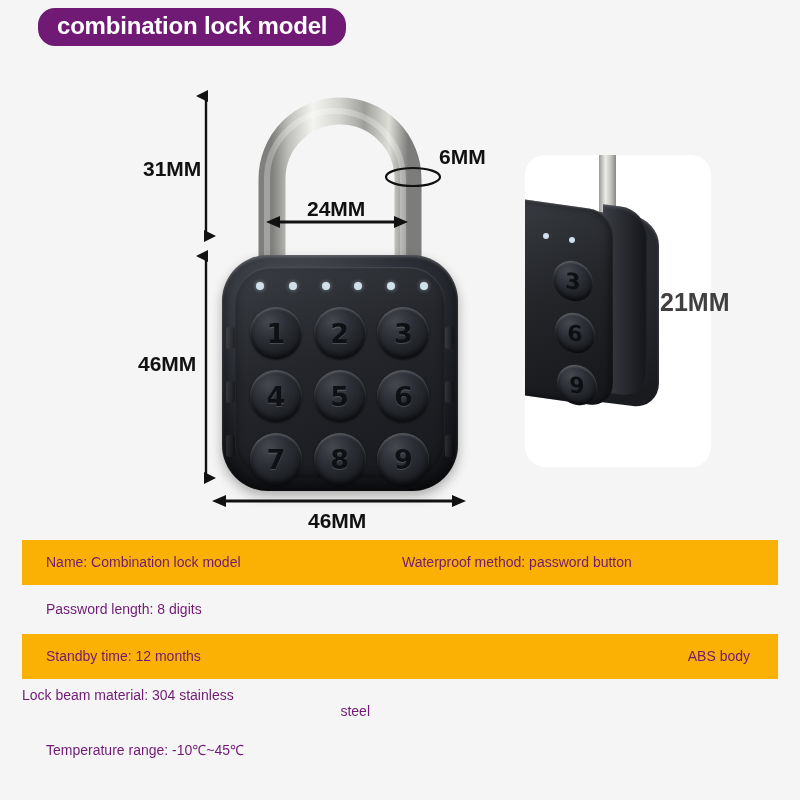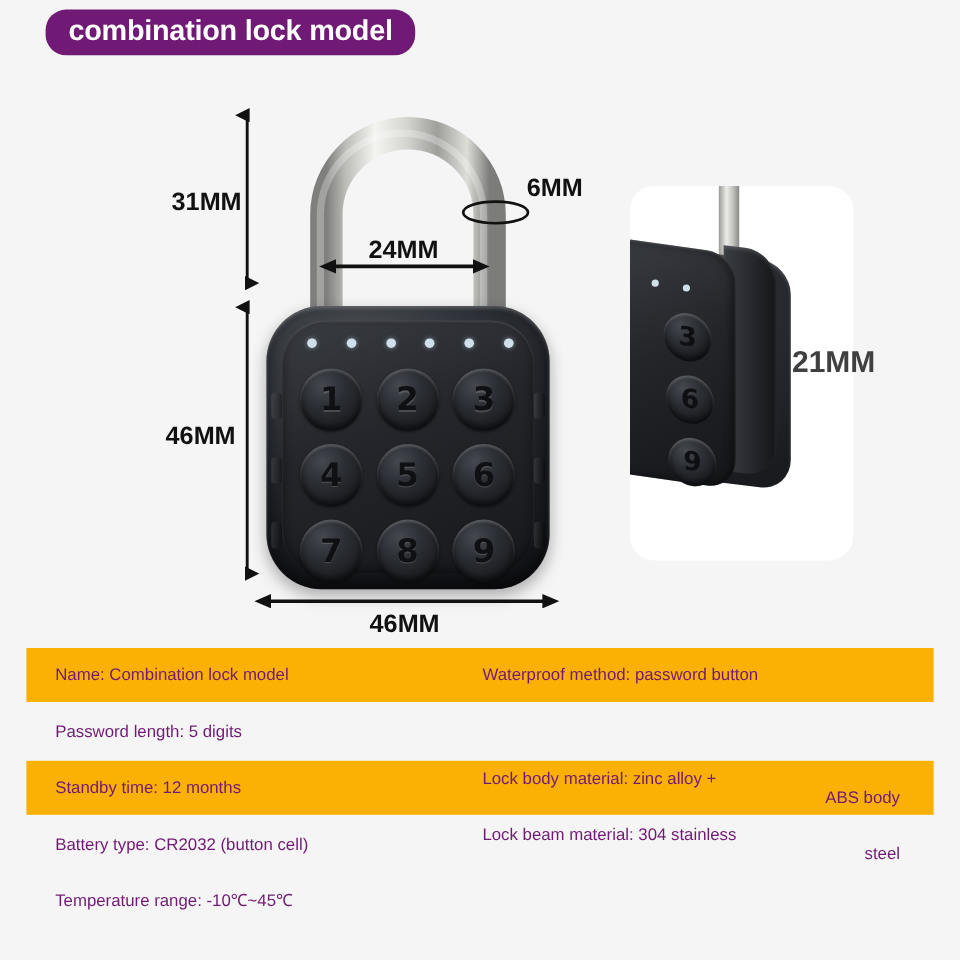--- a/index.html
+++ b/index.html
@@ -426,27 +426,26 @@
 
   <div id="inset-dim-label">21MM</div>
 </div>
 
 <div id="spec-table">
     <div class="spec-row band">
       <div class="spec-cell left">Name: Combination lock model</div>
       <div class="spec-cell right">Waterproof method: password button</div>
     </div>
     <div class="spec-row plain">
-      <div class="spec-cell left">Password length: 5 digits</div>
+      <div class="spec-cell left">Password length: 8 digits</div>
     </div>
     <div class="spec-row band">
       <div class="spec-cell left">Standby time: 12 months</div>
-      <div class="spec-cell right wrapped"><span class="first-line">Lock body material: zinc alloy +</span><span>ABS body</span></div>
+      <div class="spec-cell right wrapped"><span>ABS body</span></div>
     </div>
     <div class="spec-row plain">
-      <div class="spec-cell left">Battery type: CR2032 (button cell)</div>
       <div class="spec-cell right wrapped"><span class="first-line">Lock beam material: 304 stainless</span><span>steel</span></div>
     </div>
     <div class="spec-row plain">
       <div class="spec-cell left">Temperature range: -10℃~45℃</div>
       <div class="spec-cell right"></div>
     </div>
   </div>
 
 </body></html>

